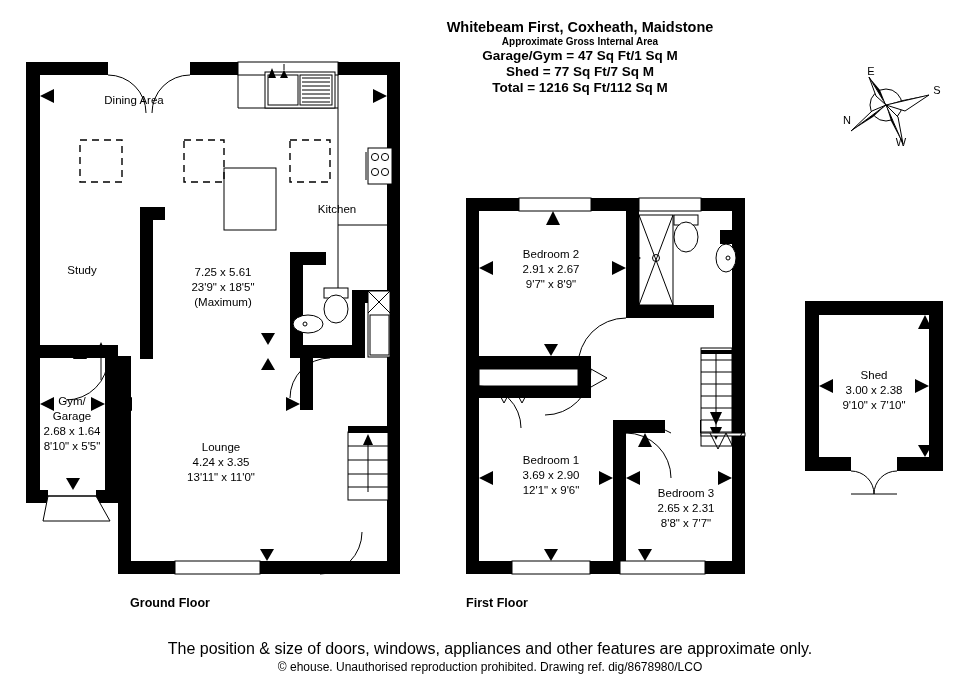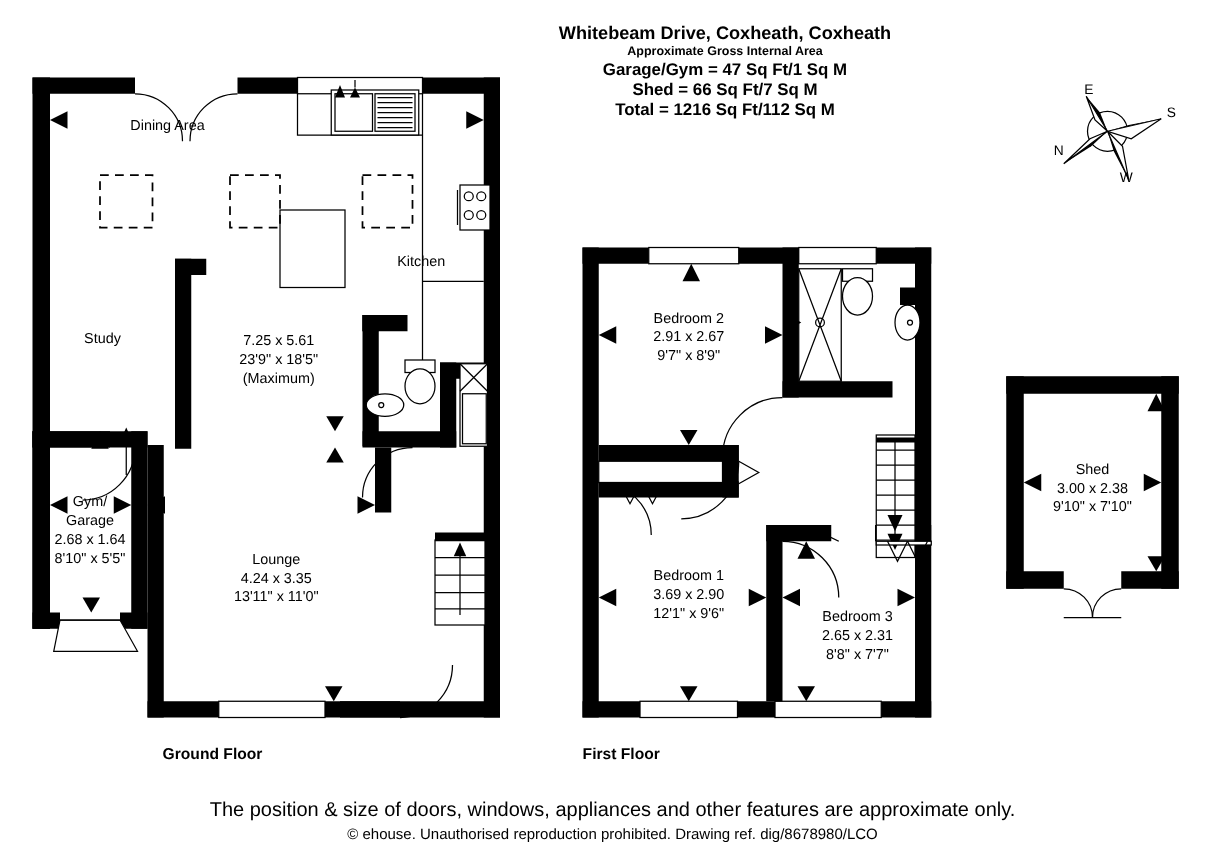--- a/index.html
+++ b/index.html
@@ -69,24 +69,24 @@
   #footer .f0 { font-size: 12.5px; font-weight: bold; letter-spacing: 0.1px; }
   #footer .f1 { font-size: 16px; margin-top: 17px; }
   #footer .f2 { font-size: 12px; margin-top: 2px; }
 </style>
 </head>
 <body>
 
 <div id="page">
 
   <div id="header">
-    <div class="hdr-line l0">Whitebeam Drive, Coxheath, Coxheath</div>
+    <div class="hdr-line l0">Whitebeam First, Coxheath, Maidstone</div>
     <div class="hdr-line l1">Approximate Gross Internal Area</div>
     <div class="hdr-line l2">Garage/Gym = 47 Sq Ft/1 Sq M</div>
-    <div class="hdr-line l2">Shed = 66 Sq Ft/7 Sq M</div>
+    <div class="hdr-line l2">Shed = 77 Sq Ft/7 Sq M</div>
     <div class="hdr-line l2">Total = 1216 Sq Ft/112 Sq M</div>
   </div>
 
   <svg class="plan" viewBox="0 0 980 692">
 
     <g>
       <circle cx="886" cy="105" r="16" class="thin-fill"></circle>
 
       <path d="M886,105 L869,77 L880,90 Z" class="arrow"></path>
       <path d="M886,105 L869,77 L876,96 Z" class="thin-fill"></path>

